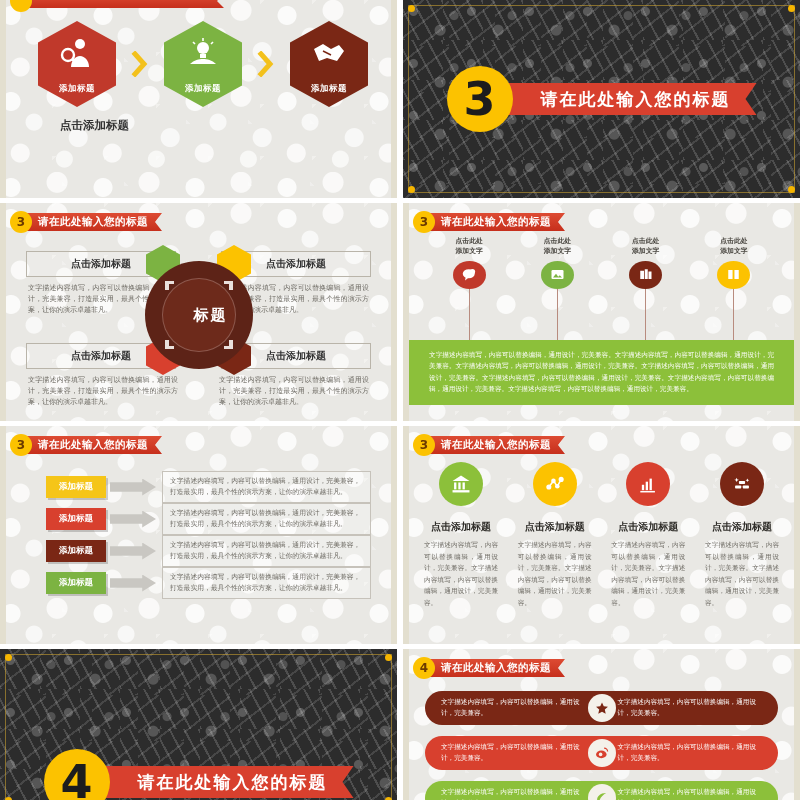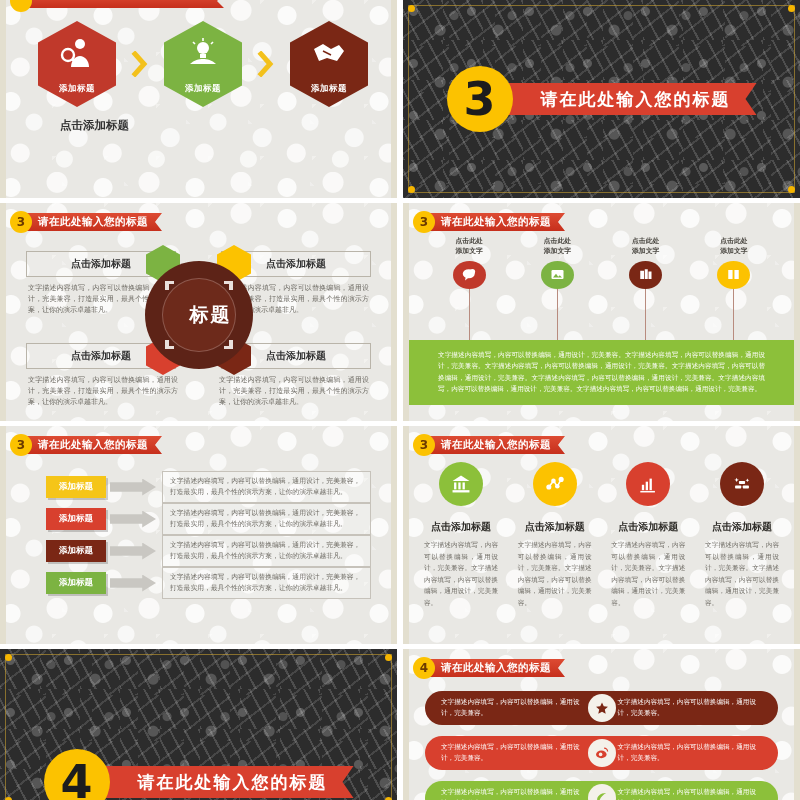--- a/index.html
+++ b/index.html
@@ -83,42 +83,42 @@
   .s1-title{ position:absolute; left:60px; top:118px; font-size:11.5px; font-weight:bold; color:#333; }
   .s1-body{ position:absolute; left:60px; top:134px; width:290px; font-size:7.6px;
     line-height:1.55; color:#6d6a63; text-align:justify; }
 
   
   .hub{ position:absolute; left:50%; top:112px; transform:translate(-50%,-50%);
     width:108px; height:108px; border-radius:50%; background:#5d2317;
     display:flex; align-items:center; justify-content:center; }
   .hub-inner{ width:74px; height:74px; border-radius:50%; background:#6d2a1b;
     border:1px solid rgba(255,255,255,.22); display:flex; align-items:center; justify-content:center; }
-  .hub-inner span{ color:#fff; font-size:19px; font-weight:bold; letter-spacing:2px;margin-left:24px; }
+  .hub-inner span{ color:#fff; font-size:15px; font-weight:bold; letter-spacing:2px;margin-left:24px; }
   .hub-ar{ position:absolute; width:13px; height:13px; color:#e9e0dc; }
   .hub-ar.a1{ left:18px; top:18px; } .hub-ar.a2{ right:18px; top:18px; }
   .hub-ar.a3{ left:18px; bottom:18px; } .hub-ar.a4{ right:18px; bottom:18px; }
   .qhex{ position:absolute; width:34px; height:38px;
     clip-path:polygon(50% 0,100% 25%,100% 75%,50% 100%,0 75%,0 25%); }
   .qbox{ position:absolute; width:150px; height:26px; border:1px solid #b9b4a9;
     display:flex; align-items:center; justify-content:center; background:rgba(255,255,255,.15); }
   .qbox span{ font-size:10px; font-weight:bold; color:#333; }
   .qtxt{ position:absolute; width:150px; font-size:7px; line-height:1.55; color:#6d6a63; text-align:justify;}
 
   
   .pin-wrap{ position:absolute; left:0; right:0; top:34px; height:112px;
     display:flex; justify-content:space-around; padding:0 22px; }
   .pin{ width:78px; display:flex; flex-direction:column; align-items:center; position:relative; }
   .pin-cap{ font-size:6.8px; line-height:1.45; color:#4a4741; text-align:center; font-weight:bold; margin-bottom:4px;}
   .pin-circle{ width:33px; height:33px; border-radius:50%; display:flex; align-items:center;
     justify-content:center; color:#fff; position:relative; }
   .pin-stem{ width:1px; flex:1; background:#b88b7e; min-height:58px; }
   .pin-dot{ width:5px; height:5px; border-radius:50%; background:#8c5a2b; margin-top:-2px; }
   .greenbar{ position:absolute; left:6px; right:6px; bottom:16px; background:#8cc03a;
-    padding:10px 29px; }
+    padding:10px 20px; }
   .greenbar p{ color:#fff; font-size:6.6px; line-height:1.7; text-align:justify; }
 
   
   .alist{ position:absolute; left:46px; right:26px; top:50px; display:flex;
     flex-direction:column; gap:10px; }
   .arow{ display:flex; align-items:center; height:22px; }
   .atag{ width:60px; height:22px; display:flex; align-items:center; justify-content:center;
     color:#fff; font-size:8.5px; font-weight:bold; position:relative;
     box-shadow:2px 2px 0 rgba(0,0,0,.18); }
   .aarrow{ width:46px; height:17px; background:#c9c7c2; margin-left:4px;

